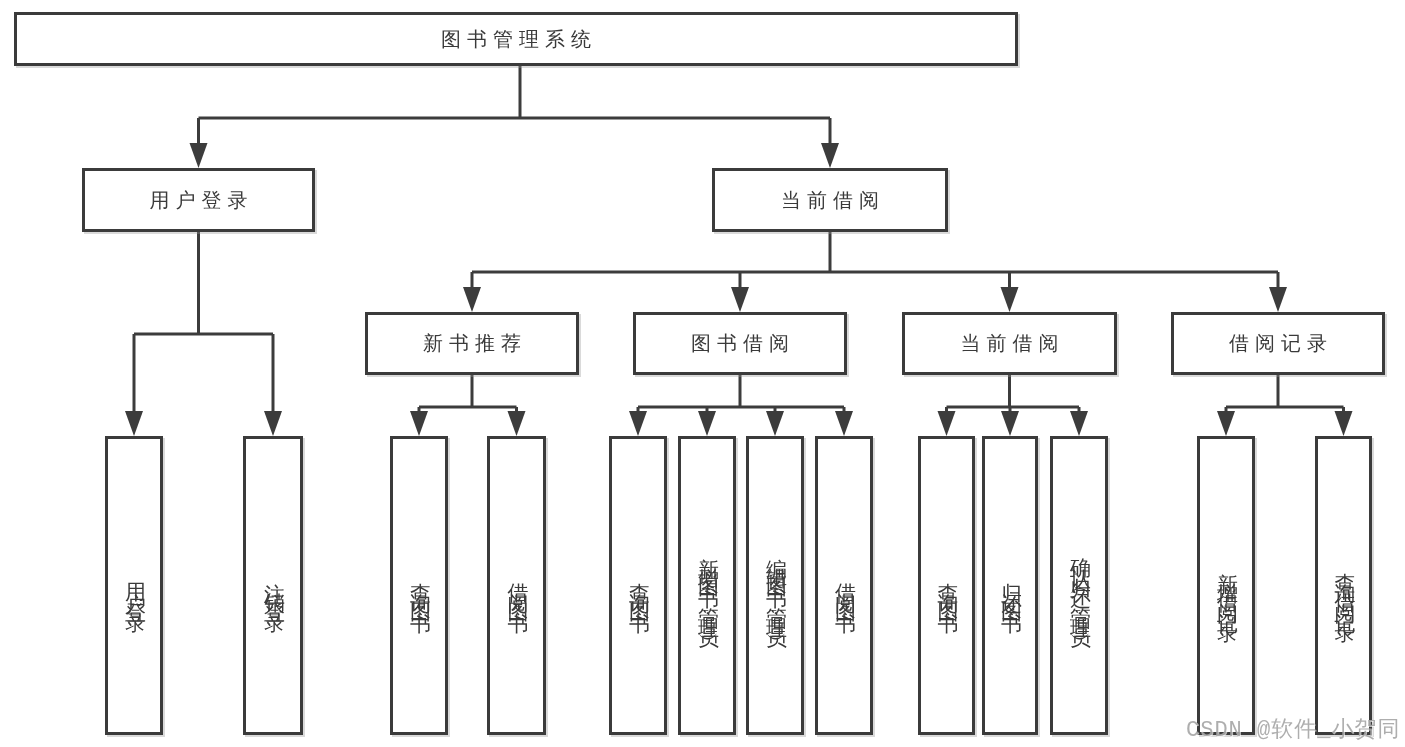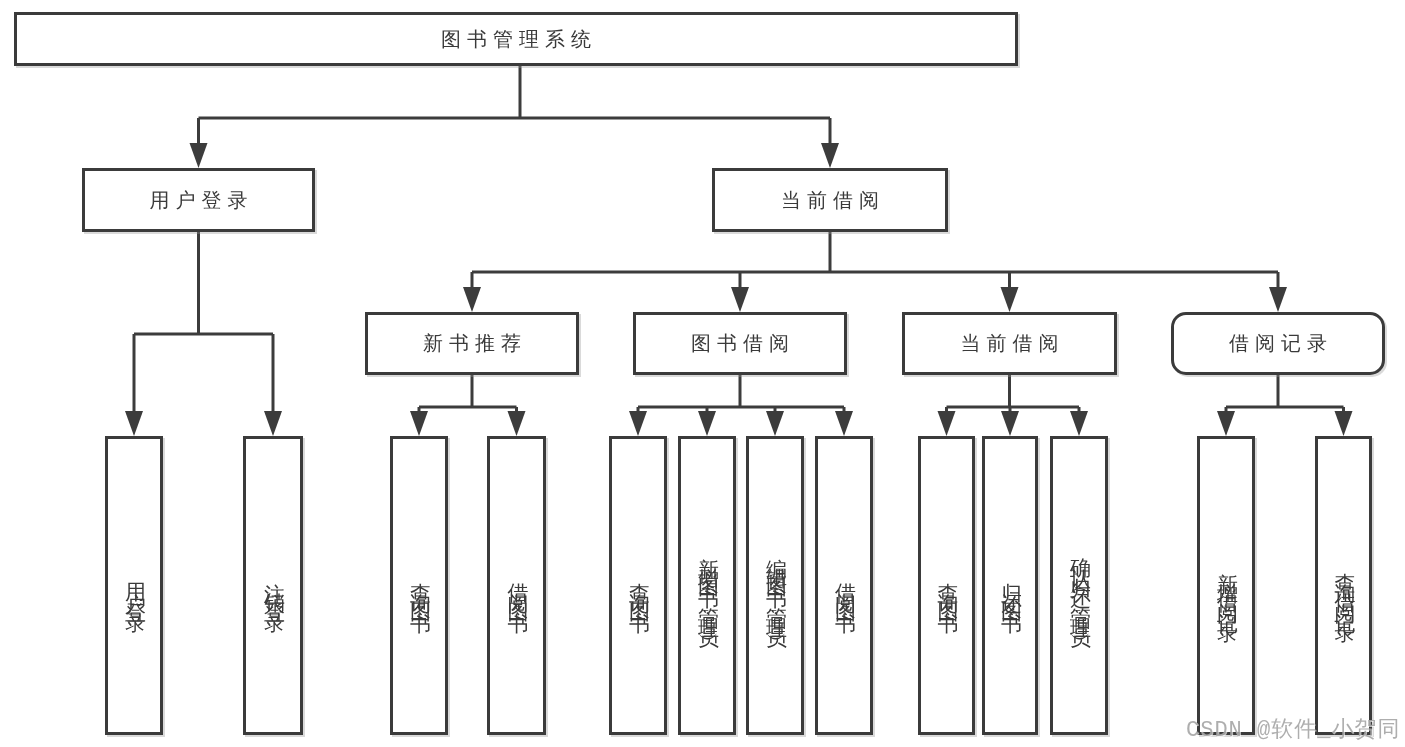--- a/index.html
+++ b/index.html
@@ -111,21 +111,21 @@
 
   <div class="box hbox" style="left:365px; top:312px; width:214px; height:63px;text-align:center;">
     <span>新书推荐</span>
   </div>
   <div class="box hbox" style="left:902px; top:312px; width:215px; height:63px;">
     <span>当前借阅</span>
   </div>
   <div class="box hbox" style="left:633px; top:312px; width:214px; height:63px;">
     <span>图书借阅</span>
   </div>
-  <div class="box hbox" style="left:1171px; top:312px; width:214px; height:63px;border-radius:15px;">
+  <div class="box hbox" style="left:1171px; top:312px; width:214px; height:63px;">
     <span>借阅记录</span>
   </div>
 
   <div class="box vbox" style="left:105px; top:436px; width:58px; height:299px;">
     <span>用户登录</span>
   </div>
   <div class="box vbox" style="left:243px; top:436px; width:60px; height:299px;">
     <span>注销登录</span>
   </div>
 

